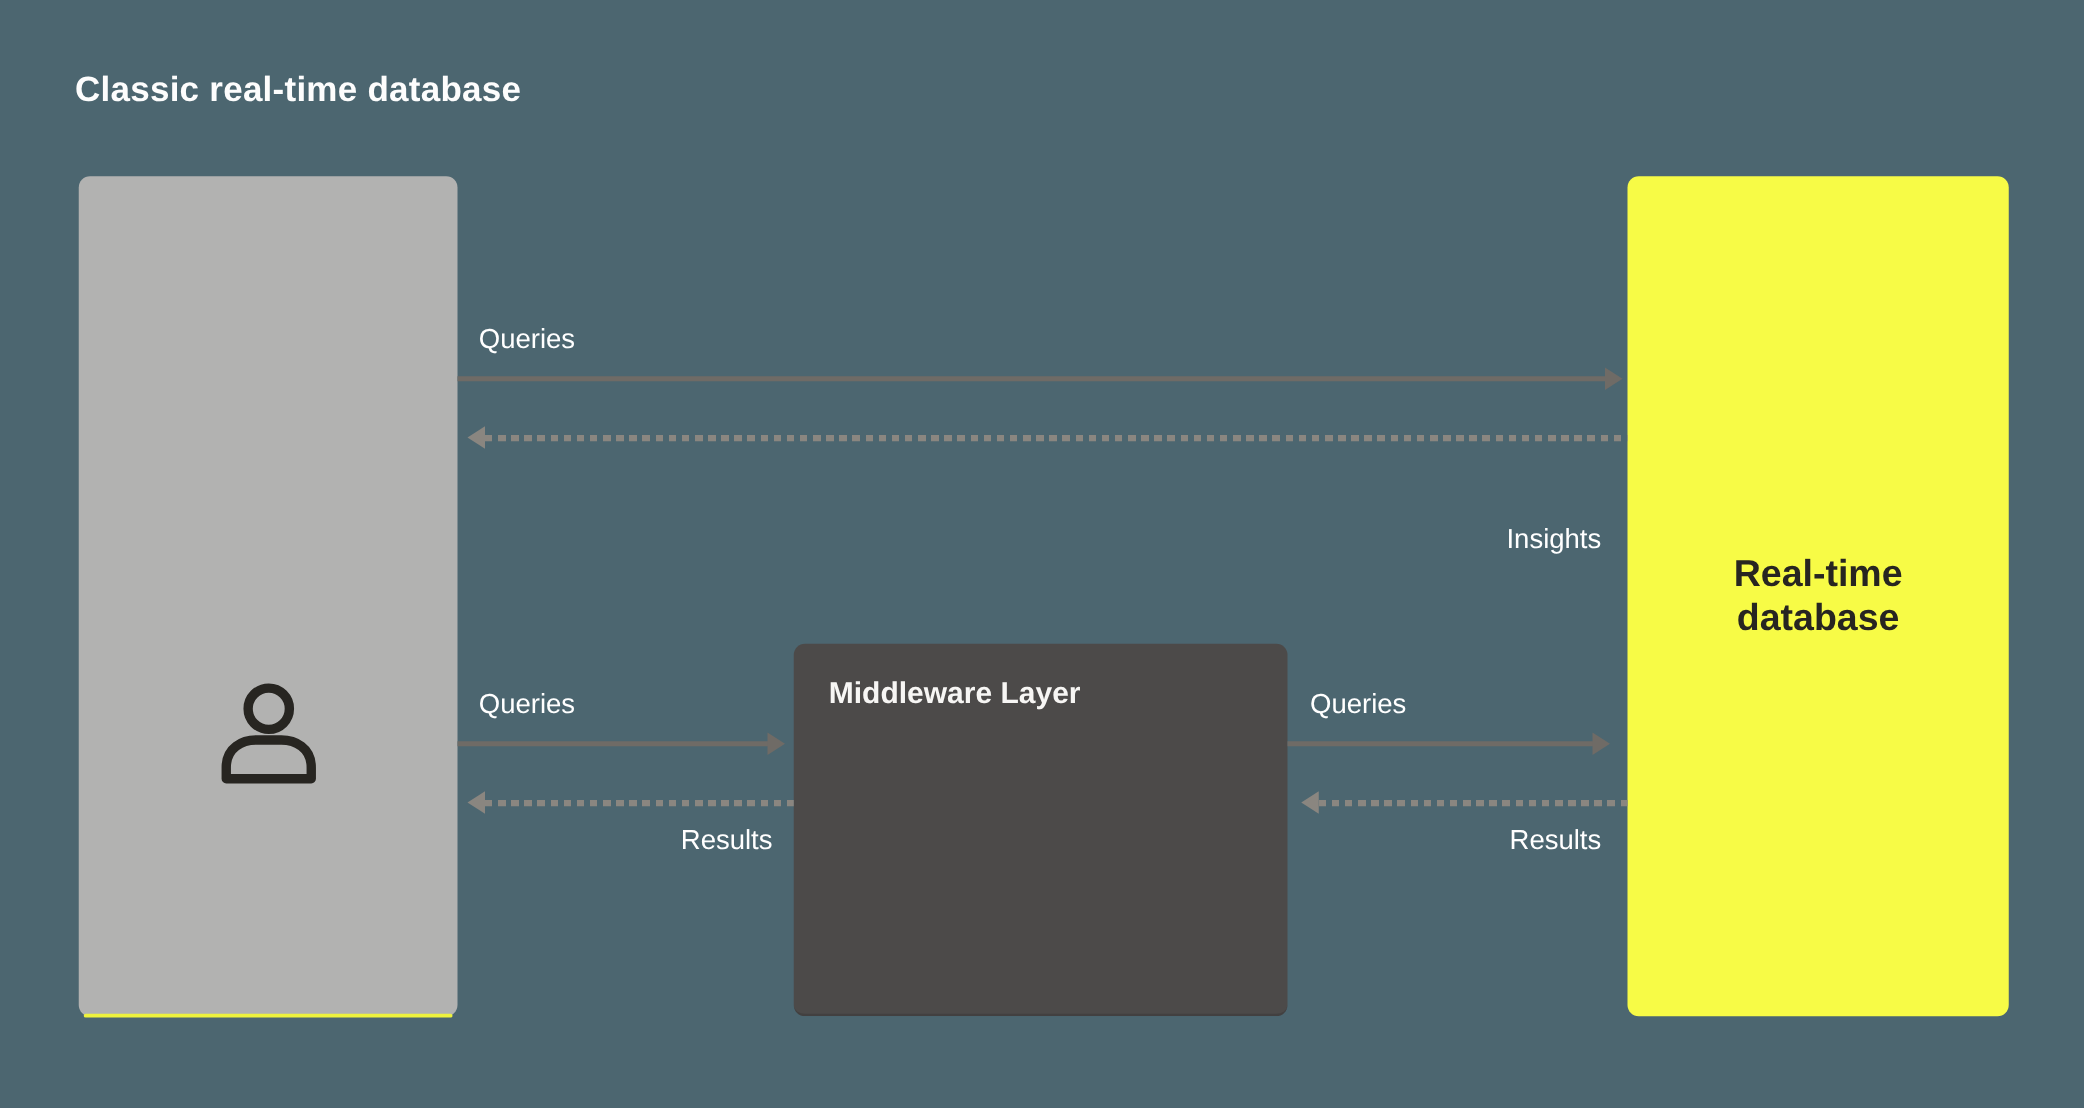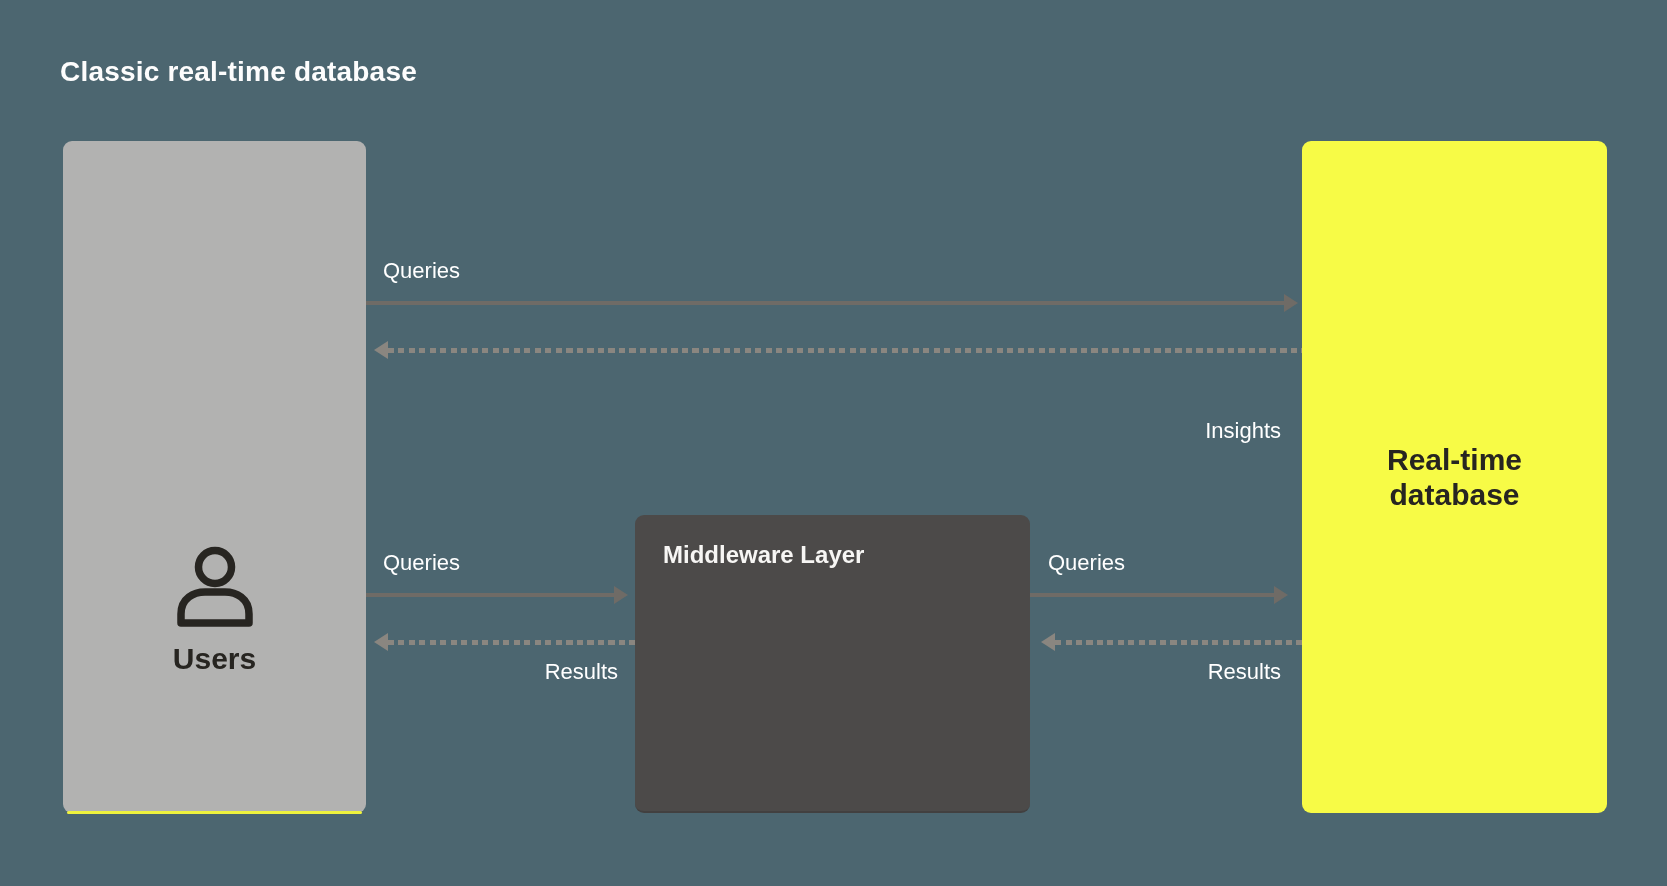--- a/index.html
+++ b/index.html
@@ -67,21 +67,20 @@
 <div class="stage">
 
   <h1 class="title">Classic real-time database</h1>
 
   <div class="box box-users">
     <div class="users-inner">
       <svg class="person-svg" width="78" height="82" viewBox="0 0 78 82" aria-hidden="true">
         <circle cx="39" cy="21" r="16.5" fill="none" stroke="#272521" stroke-width="7.5"></circle>
         <path d="M5,77 L5,68 C5,52 18,46 29,46 L49,46 C60,46 73,52 73,68 L73,77 Z" fill="none" stroke="#272521" stroke-width="7.5" stroke-linejoin="round"></path>
       </svg>
-      <div class="users-label">Users</div>
     </div>
   </div>
   <div class="users-accent"></div>
 
   <div class="box box-database">
     <div class="db-label">Real-time database</div>
   </div>
 
   <div class="box box-middleware">
     <div class="mw-label">Middleware Layer</div>

